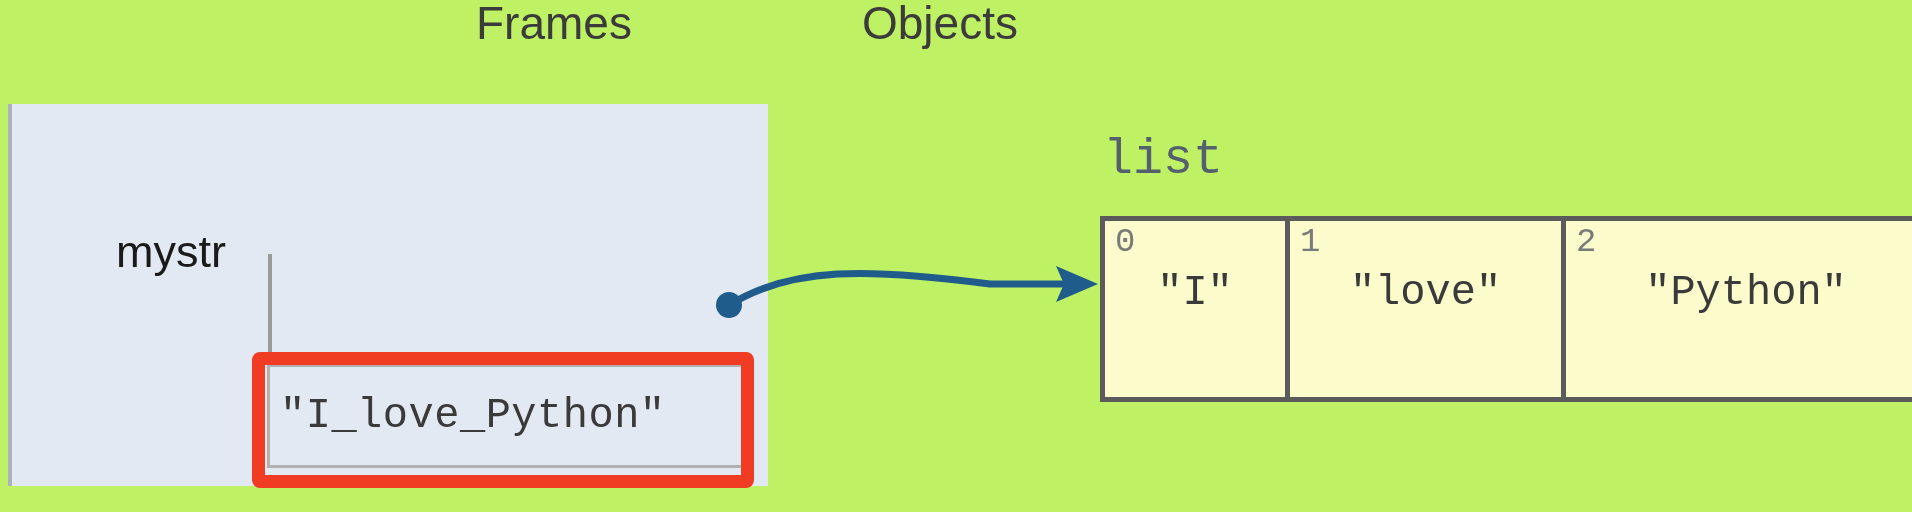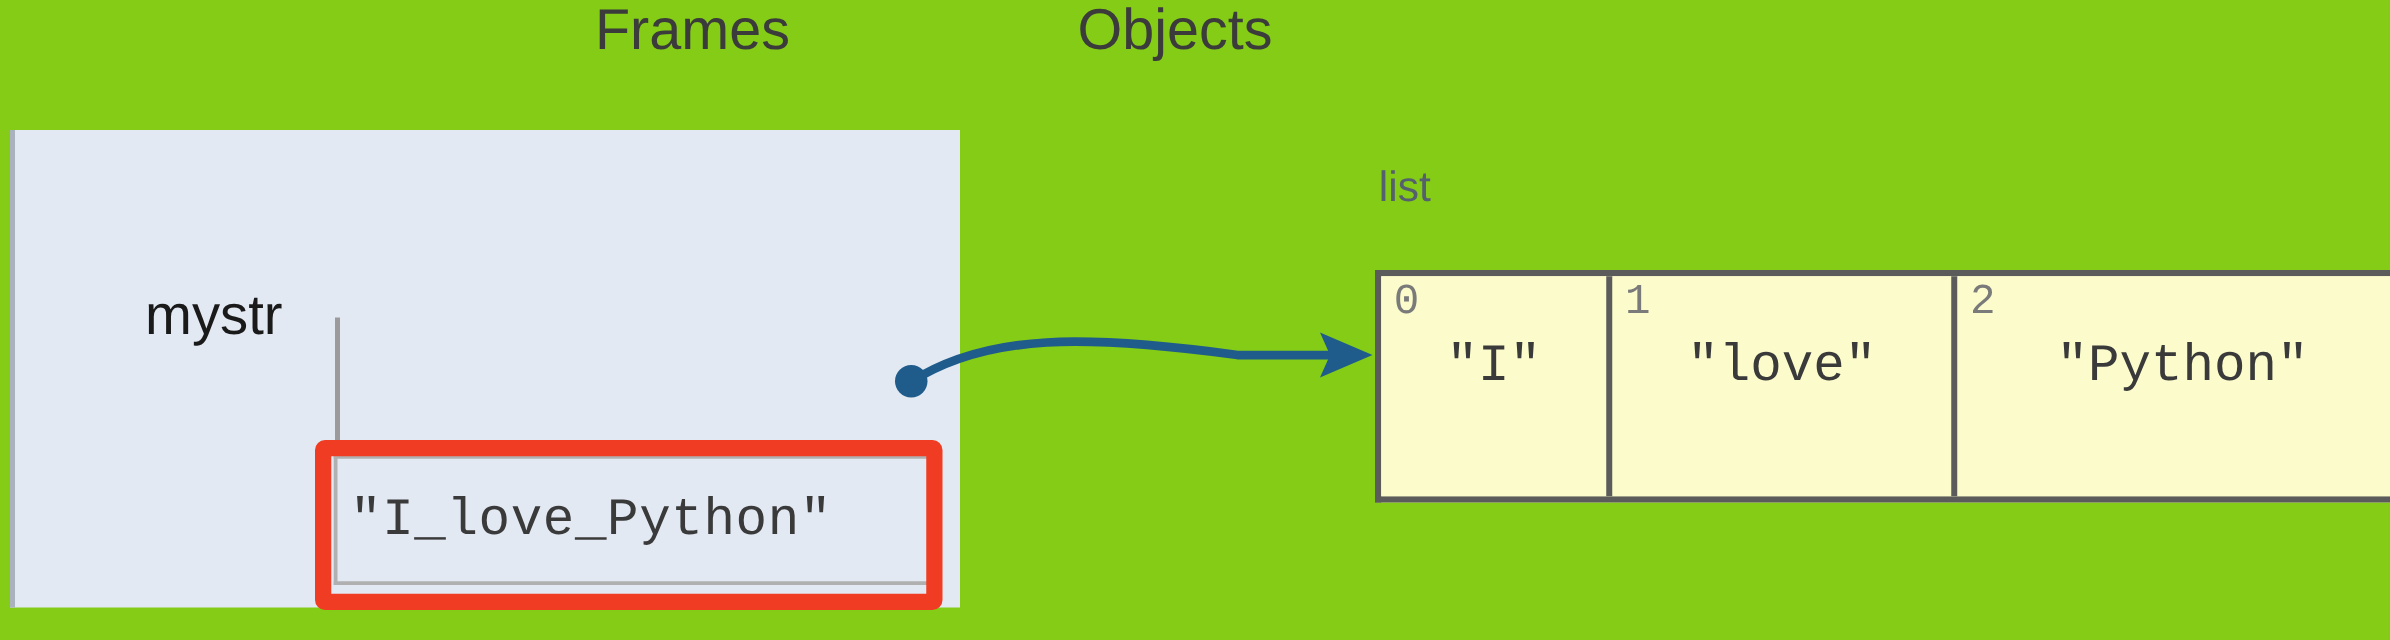--- a/index.html
+++ b/index.html
@@ -4,21 +4,21 @@
 <style>
   html, body {
     margin: 0;
     padding: 0;
     background: #ffffff;
   }
   #stage {
     position: relative;
     width: 1912px;
     height: 512px;
-    background: #84cc16;
+    background: #bef264;
     overflow: hidden;
     font-family: "Liberation Sans", sans-serif;
   }
 
   
   .col-heading {
     position: absolute;
     font-family: "Liberation Sans", sans-serif;
     font-size: 46px;
     color: #3b3b3b;
@@ -125,22 +125,22 @@
     top: 220px;
     width: 400px;
     height: 120px;
   }
 
   
   #list-label {
     position: absolute;
     left: 1103px;
     top: 131px;
-    font-family: Liberation Sans, sans-serif;
-    font-size: 34px;
+    font-family: Liberation Mono, monospace;
+    font-size: 50px;
     color: #55606e;
     white-space: nowrap;
   }
   #list-table {
     position: absolute;
     left: 1100px;
     top: 216px;
     height: 186px;
     display: flex;
     border: 5px solid #5b5b5b;

